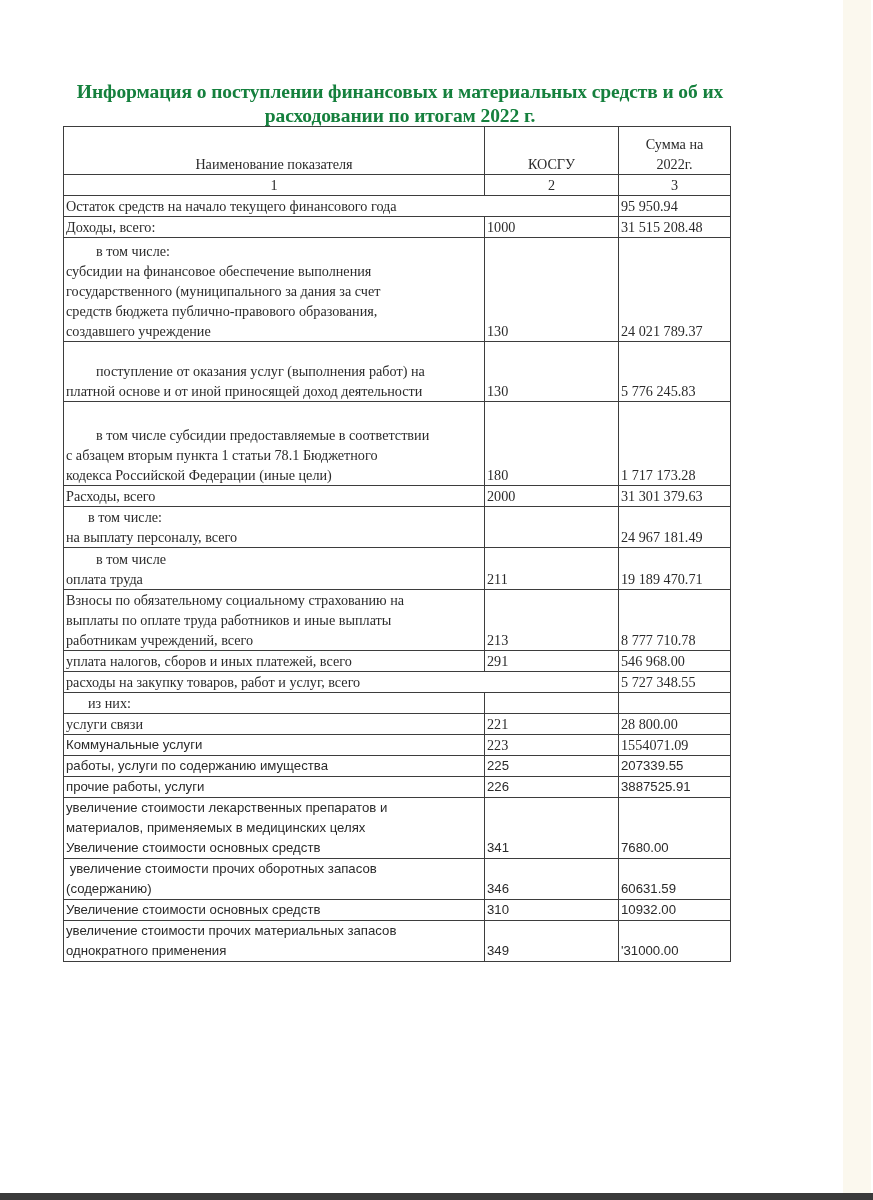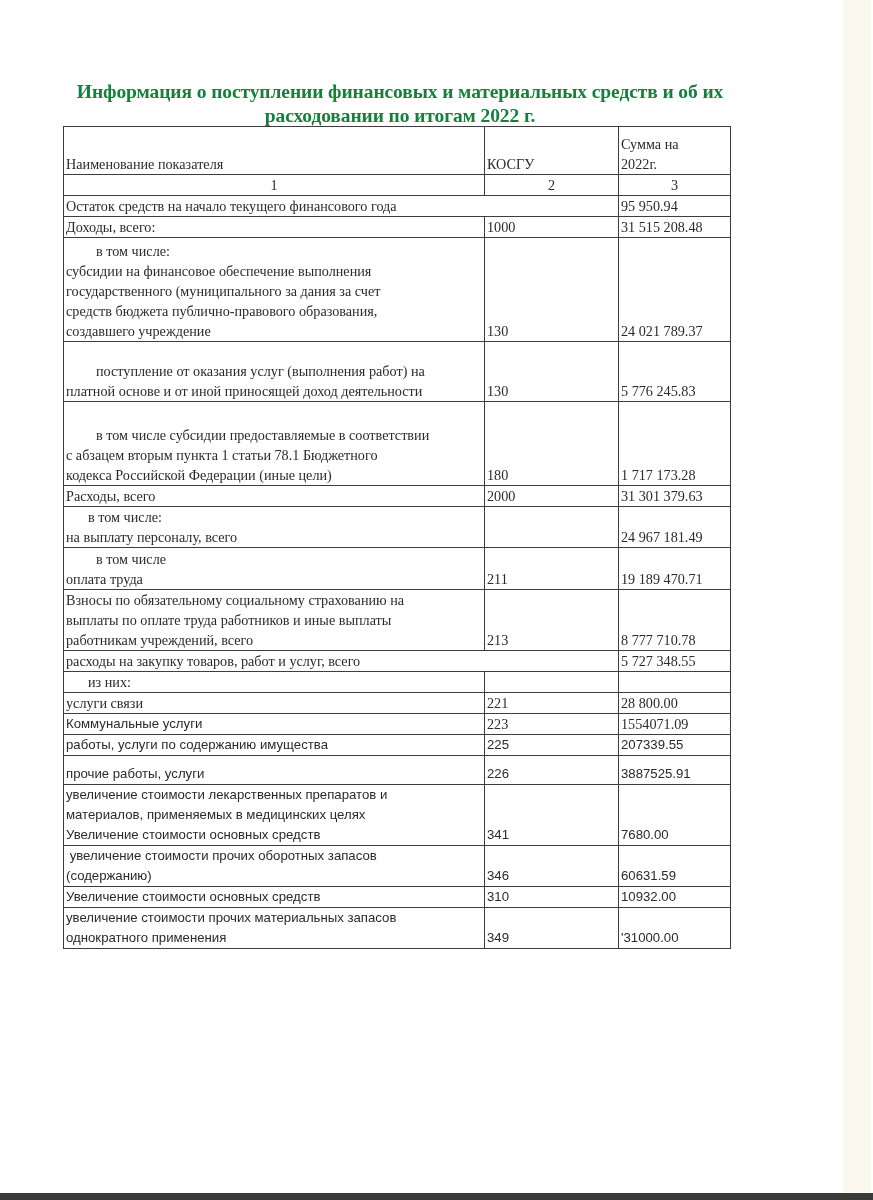--- a/index.html
+++ b/index.html
@@ -32,21 +32,21 @@
     padding: 0 2px;
     vertical-align: bottom;
     white-space: nowrap;
     overflow: hidden;
   }
   col.c1 { width: 421px; }
   col.c2 { width: 134px; }
   col.c3 { width: 112px; }
   td.code { }
   td.sum { text-align: left; }
-  td.hdr { vertical-align: top; white-space: normal; }
+  td.hdr { vertical-align: top; text-align: center; white-space: normal; }
   td.num { text-align: center; vertical-align: middle; }
   .bold { font-weight: normal; }
   .indent1 { padding-left: 30px; display: block; }
   .indent3 { padding-left: 22px; display: block; }
   .line { display: block; }
   .sans { font-family: "Liberation Sans", sans-serif; font-size: 13.2px; }
 </style>
 </head>
 <body>
 
@@ -153,20 +153,27 @@
     <tr style="height:61px">
       <td>
         <span class="line">Взносы по обязательному социальному страхованию на</span>
         <span class="line">выплаты по оплате труда работников и иные выплаты</span>
         <span class="line">работникам учреждений, всего</span>
       </td>
       <td class="code">213</td>
       <td class="sum">8 777 710.78</td>
     </tr>
 
+    <tr style="height:20px">
+      <td>
+          <span class="line">уплата налогов, сборов и иных платежей, всего</span>
+        </td>
+      <td class="code">291</td>
+      <td class="sum">546 968.00</td>
+    </tr>
 
     <tr style="height:20px">
       <td colspan="2">
           <span class="line">расходы на закупку товаров, работ и услуг, всего</span>
         </td>
       <td class="sum">5 727 348.55</td>
     </tr>
 
     <tr style="height:21px">
       <td>
@@ -193,21 +200,21 @@
     </tr>
 
     <tr style="height:20px">
       <td class="sans">
           <span class="line">работы, услуги по содержанию имущества</span>
         </td>
       <td class="code sans">225</td>
       <td class="sum sans">207339.55</td>
     </tr>
 
-    <tr style="height:29px">
+    <tr style="height:21px">
       <td class="sans">
           <span class="line">прочие работы, услуги</span>
         </td>
       <td class="code sans">226</td>
       <td class="sum sans">3887525.91</td>
     </tr>
 
     <tr style="height:61px">
       <td class="sans">
         <span class="line">увеличение стоимости лекарственных препаратов и</span>

